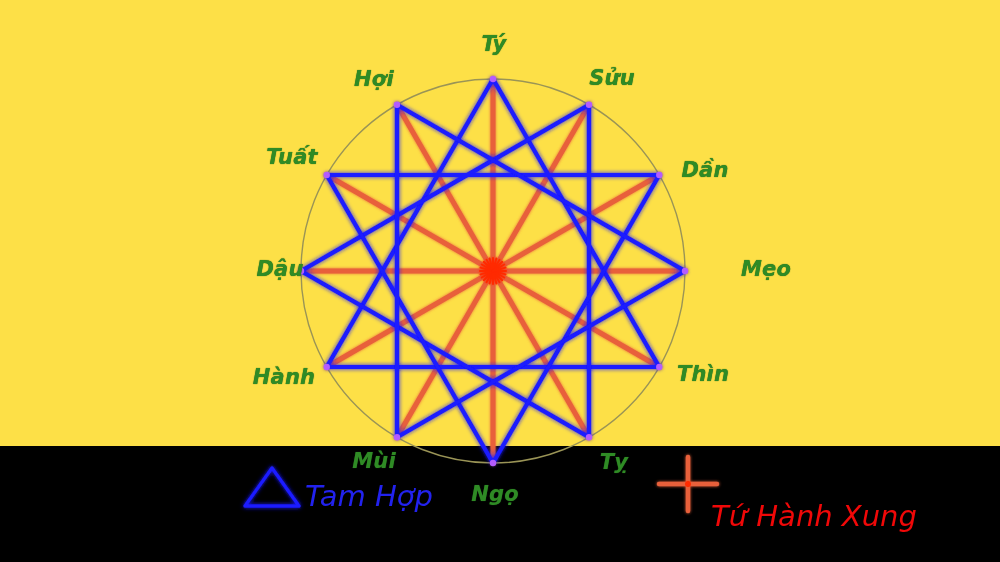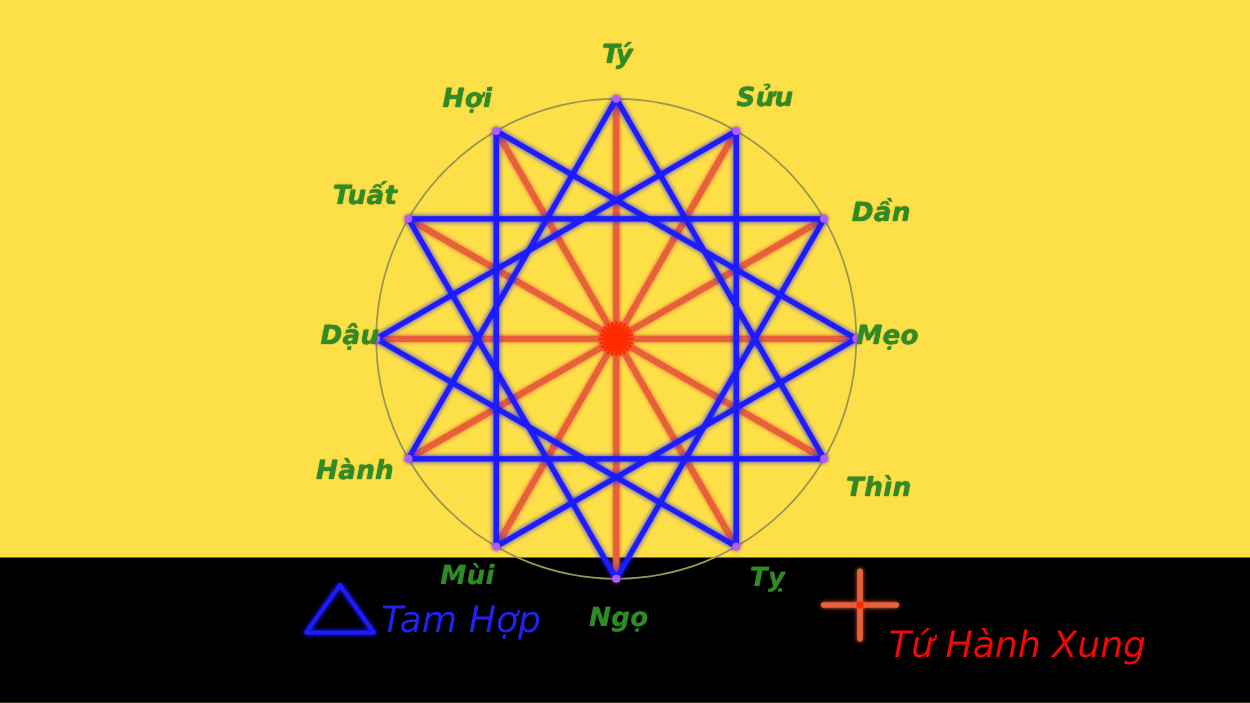--- a/index.html
+++ b/index.html
@@ -153,22 +153,22 @@
       <line x1="688" y1="457" x2="688" y2="511" stroke="#e8603a" stroke-width="4.5" stroke-linecap="round"></line>
       <line x1="659" y1="484" x2="717" y2="484" stroke="#e8603a" stroke-width="4.5" stroke-linecap="round"></line>
       <circle cx="688" cy="484" r="3" fill="#ff2a00"></circle>
     </g>
   </svg>
 
   <div id="zodiac-labels">
       <div class="zodiac-label" style="left: 494px; top: 44px;">Tý</div>
       <div class="zodiac-label" style="left: 612px; top: 78px;">Sửu</div>
       <div class="zodiac-label" style="left: 705px; top: 170px;">Dần</div>
-      <div class="zodiac-label" style="left: 710px; top: 269px;">Mẹo</div>
-      <div class="zodiac-label" style="left: 703px; top: 374px; margin-top: 16px;">Thìn</div>
+      <div class="zodiac-label" style="left: 766px; top: 269px;">Mẹo</div>
+      <div class="zodiac-label" style="left: 703px; top: 374px;">Thìn</div>
       <div class="zodiac-label" style="left: 614px; top: 462px;">Tỵ</div>
       <div class="zodiac-label" style="left: 495px; top: 494px;">Ngọ</div>
       <div class="zodiac-label" style="left: 374px; top: 461px;">Mùi</div>
       <div class="zodiac-label" style="left: 284px; top: 377px;">Hành</div>
       <div class="zodiac-label" style="left: 280px; top: 269px;">Dậu</div>
       <div class="zodiac-label" style="left: 292px; top: 157px;">Tuất</div>
       <div class="zodiac-label" style="left: 374px; top: 79px;">Hợi</div>
     </div>
 
   <div class="legend-text" id="legend-tuhanh-label" style="left:711px; top:516px;">Tứ Hành Xung</div>

